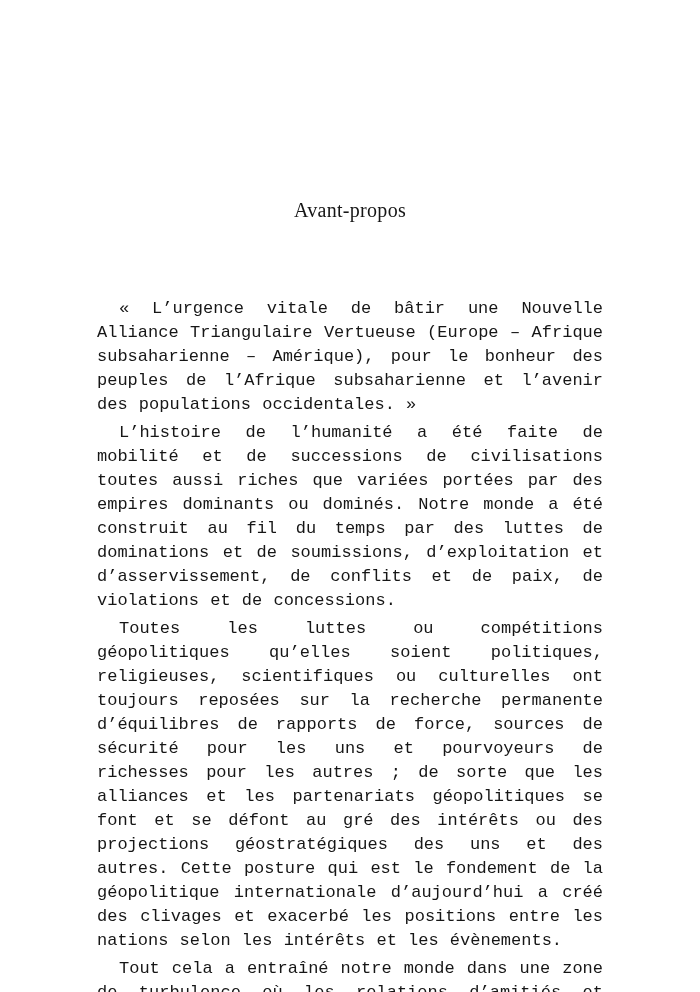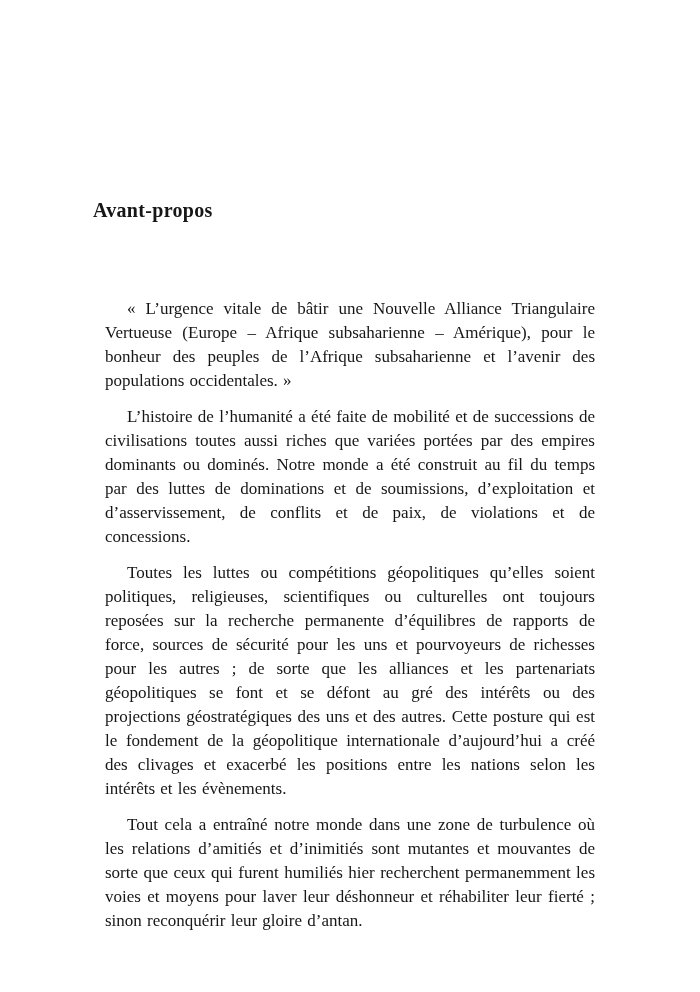--- a/index.html
+++ b/index.html
@@ -16,30 +16,32 @@
     box-sizing: border-box;
     padding: 197px 93px 0 93px;
     font-family: "Liberation Serif", "DejaVu Serif", serif;
     color: #161616;
     overflow: hidden;
   }
   .page-title {
     margin: 0 0 74px 0;
     font-size: 20px;
     line-height: 26px;
-    font-weight: bold;
+    font-weight: normal;
+    text-align: center;
     letter-spacing: 0.3px;
   }
   .body-text p {
-    margin: 12px;
+    margin: 4px;
     font-size: 17px;
     line-height: 24px;
     text-align: justify;
     text-indent: 22px;
     word-spacing: 1px;
+    font-family: Liberation Mono, monospace;
   }
 </style>
 </head>
 <body>
 
 <div class="page">
   <h1 class="page-title">Avant-propos</h1>
   <div class="body-text">
     <p>« L’urgence vitale de bâtir une Nouvelle Alliance Triangulaire Vertueuse (Europe – Afrique subsaharienne – Amérique), pour le bonheur des peuples de l’Afrique subsaharienne et l’avenir des populations occidentales. »</p>
     <p>L’histoire de l’humanité a été faite de mobilité et de successions de civilisations toutes aussi riches que variées portées par des empires dominants ou dominés. Notre monde a été construit au fil du temps par des luttes de dominations et de soumissions, d’exploitation et d’asservissement, de conflits et de paix, de violations et de concessions.</p>

